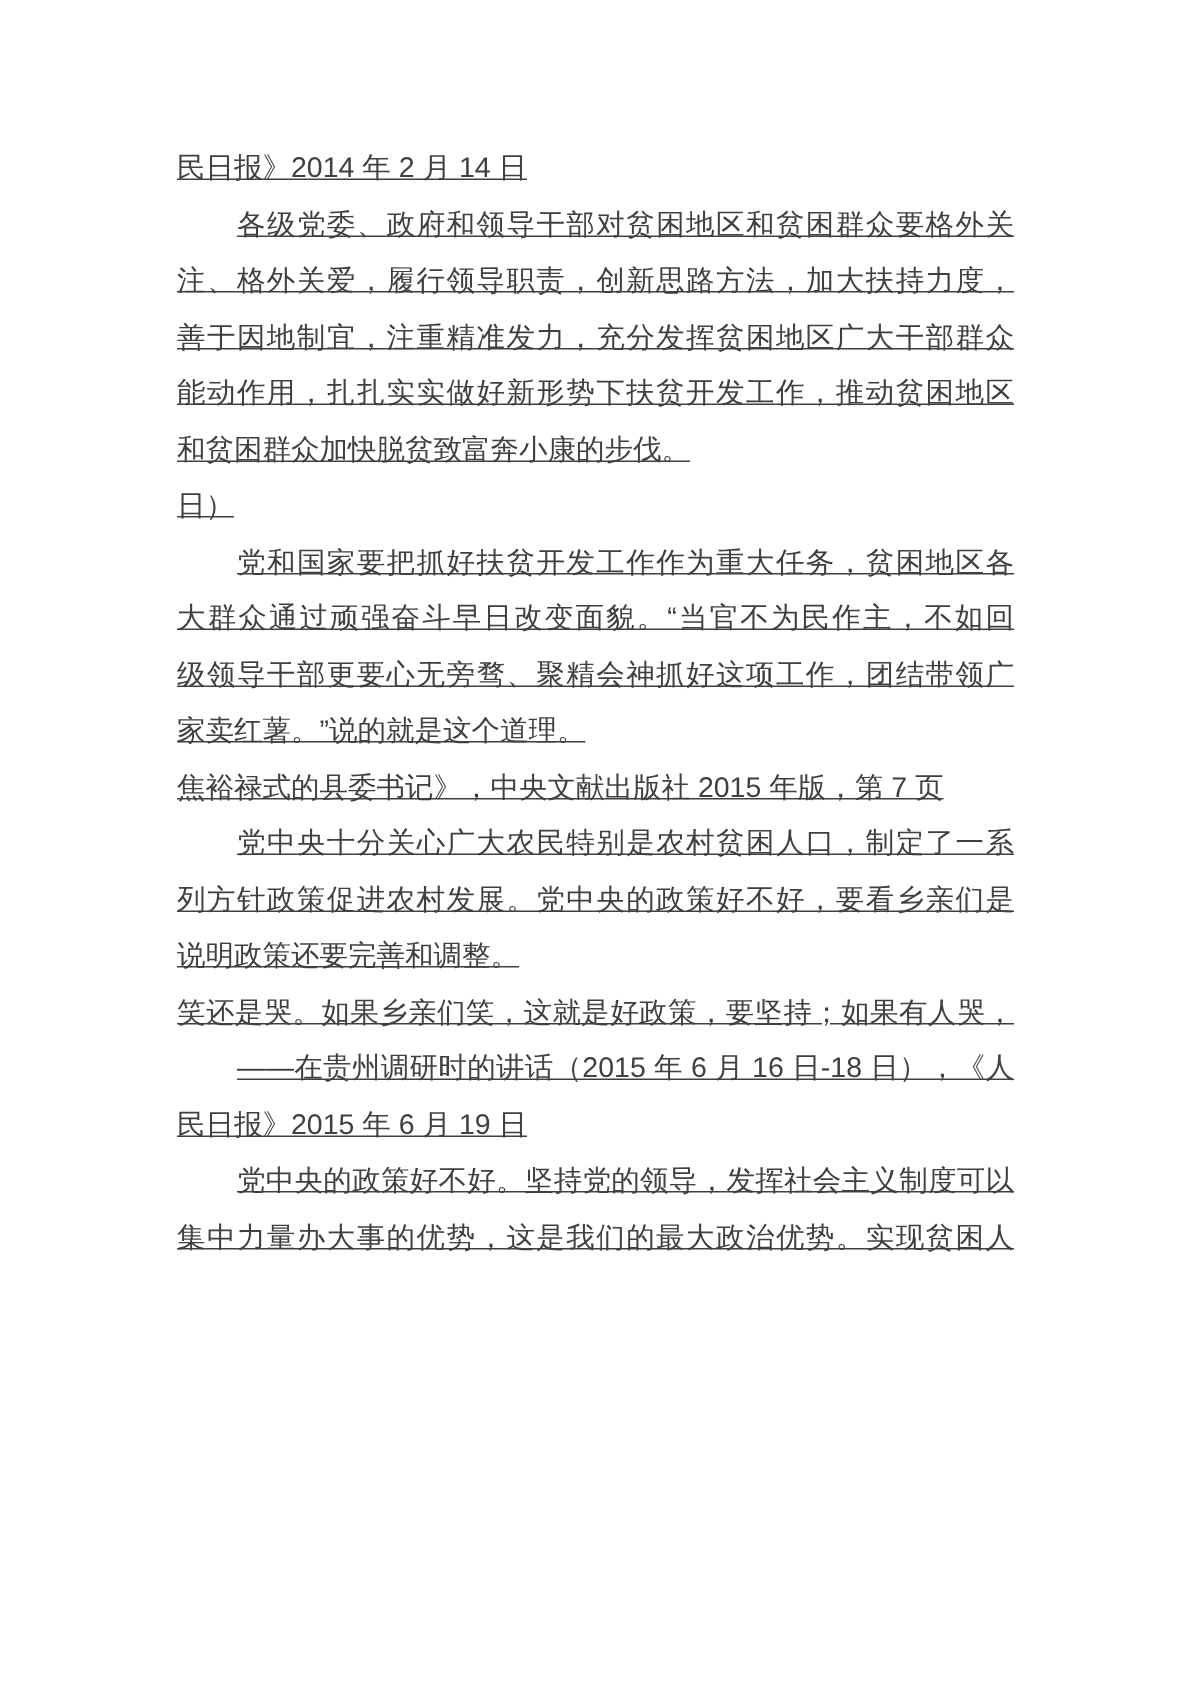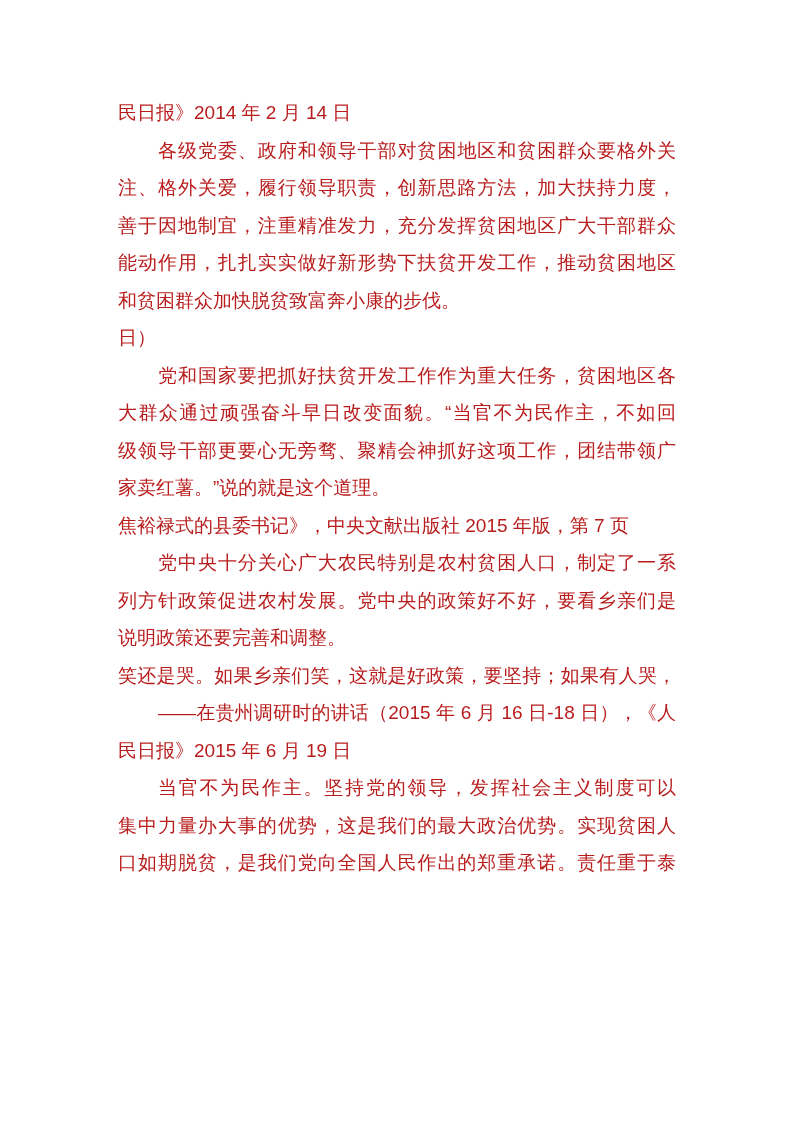--- a/index.html
+++ b/index.html
@@ -15,22 +15,23 @@
     overflow: hidden;
     font-family: "Liberation Sans", serif;
   }
   .text-block {
     position: absolute;
     left: 118px;
     top: 94px;
     width: 558px;
     font-size: 19px;
     line-height: 37.5px;
-    color: #b91c1c;
+    color: #404040;
     letter-spacing: 0;
+    text-decoration: underline;
   }
   .line {
     height: 37.5px;
     white-space: nowrap;
     text-align: left;
   }
   .line.just {
     white-space: normal;
     text-align: justify;
     text-align-last: justify;
@@ -56,17 +57,16 @@
       <div class="line just">大群众通过顽强奋斗早日改变面貌。“当官不为民作主，不如回</div>
       <div class="line just">级领导干部更要心无旁骛、聚精会神抓好这项工作，团结带领广</div>
       <div class="line">家卖红薯。”说的就是这个道理。</div>
       <div class="line">焦裕禄式的县委书记》，中央文献出版社 2015 年版，第 7 页</div>
       <div class="line just ind">党中央十分关心广大农民特别是农村贫困人口，制定了一系</div>
       <div class="line just">列方针政策促进农村发展。党中央的政策好不好，要看乡亲们是</div>
       <div class="line">说明政策还要完善和调整。</div>
       <div class="line just">笑还是哭。如果乡亲们笑，这就是好政策，要坚持；如果有人哭，</div>
       <div class="line just ind">——在贵州调研时的讲话（2015 年 6 月 16 日-18 日），《人</div>
       <div class="line">民日报》2015 年 6 月 19 日</div>
-      <div class="line just ind">当官不为民作主。坚持党的领导，发挥社会主义制度可以</div>
+      <div class="line just ind">党中央的政策好不好。坚持党的领导，发挥社会主义制度可以</div>
       <div class="line just">集中力量办大事的优势，这是我们的最大政治优势。实现贫困人</div>
-      <div class="line just">口如期脱贫，是我们党向全国人民作出的郑重承诺。责任重于泰</div>
     </div>
 </div>
 
 </body></html>

